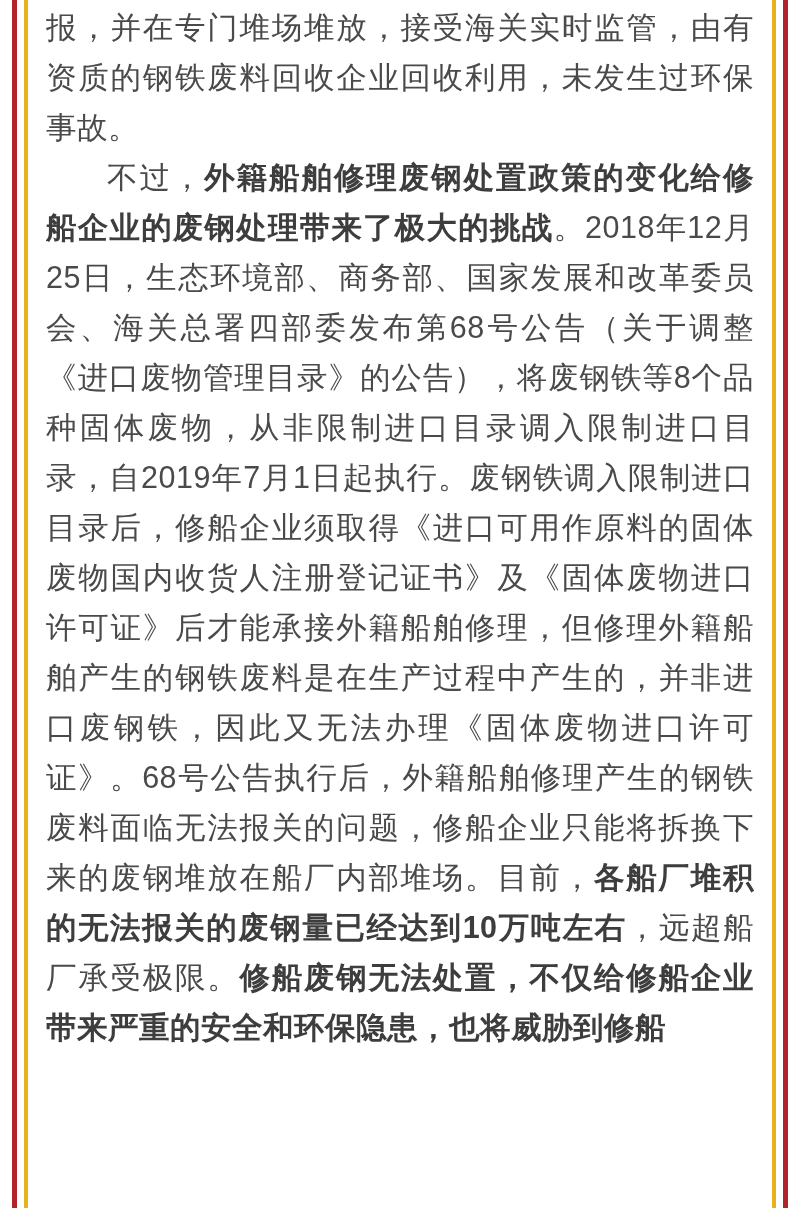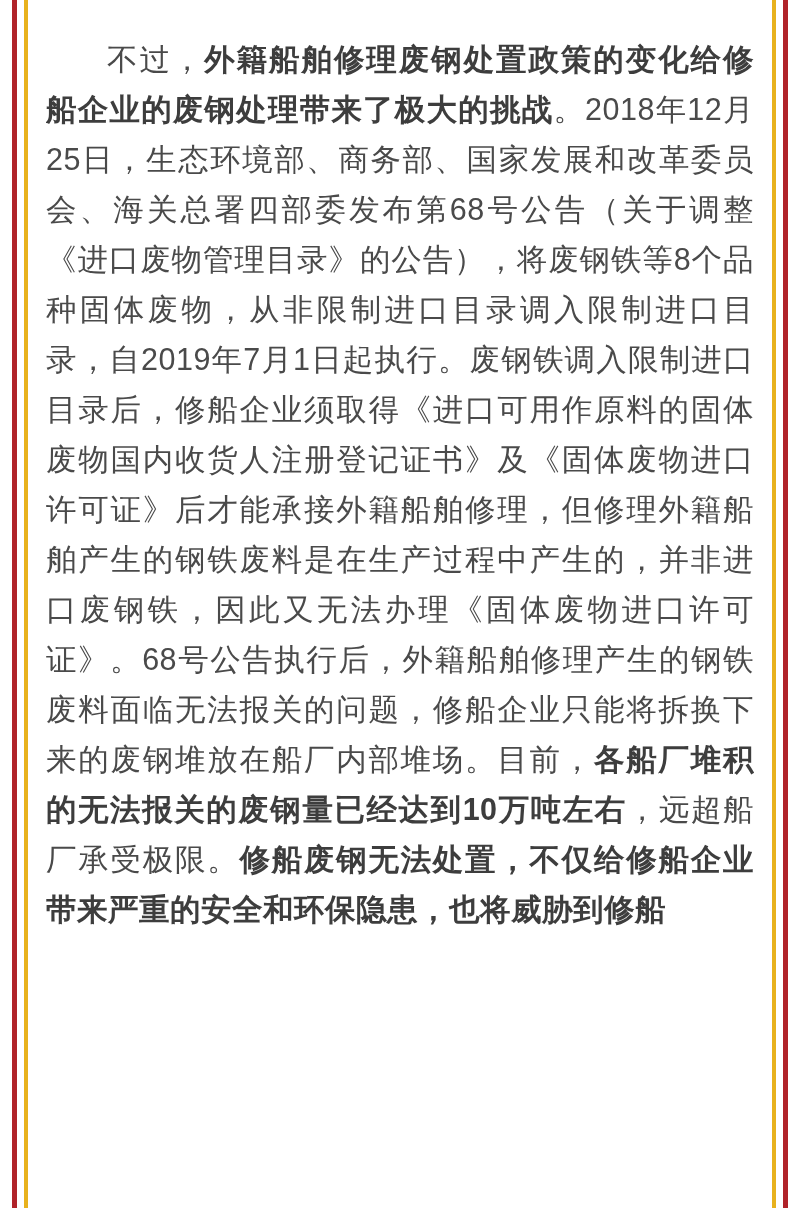--- a/index.html
+++ b/index.html
@@ -47,39 +47,41 @@
     line-height: 50px;
     text-align: justify;
     text-justify: inter-ideograph;
     letter-spacing: 0.5px;
     font-family: "Liberation Sans", sans-serif;
   }
   p.para-first {
     padding-top: 2px;
   }
   p.para-second {
-    margin-top: 34px;
     text-indent: 2em;
   }
   b.em {
     font-weight: bold;
     color: #3d3d3d;
   }
 </style>
 </head>
 <body>
 
 <div class="page">
 
   <div class="rule rule-left-outer"></div>
   <div class="rule rule-left-inner"></div>
   <div class="rule rule-right-outer"></div>
   <div class="rule rule-right-inner"></div>
 
   <div class="content">
 
+    <p class="para para-first">
+      <span>报，并在专门堆场堆放，接受海关实时监管，由有资质的钢铁废料回收企业回收利用，未发生过环保事故。</span>
+    </p>
 
     <p class="para para-second">
       <span>不过，</span><b class="em">外籍船舶修理废钢处置政策的变化给修船企业的废钢处理带来了极大的挑战</b><span>。2018年12月25日，生态环境部、商务部、国家发展和改革委员会、海关总署四部委发布第68号公告（关于调整《进口废物管理目录》的公告），将废钢铁等8个品种固体废物，从非限制进口目录调入限制进口目录，自2019年7月1日起执行。废钢铁调入限制进口目录后，修船企业须取得《进口可用作原料的固体废物国内收货人注册登记证书》及《固体废物进口许可证》后才能承接外籍船舶修理，但修理外籍船舶产生的钢铁废料是在生产过程中产生的，并非进口废钢铁，因此又无法办理《固体废物进口许可证》。68号公告执行后，外籍船舶修理产生的钢铁废料面临无法报关的问题，修船企业只能将拆换下来的废钢堆放在船厂内部堆场。目前，</span><b class="em">各船厂堆积的无法报关的废钢量已经达到10万吨左右</b><span>，远超船厂承受极限。</span><b class="em">修船废钢无法处置，不仅给修船企业带来严重的安全和环保隐患，也将威胁到修船</b>
     </p>
 
   </div>
 </div>
 
 </body></html>

